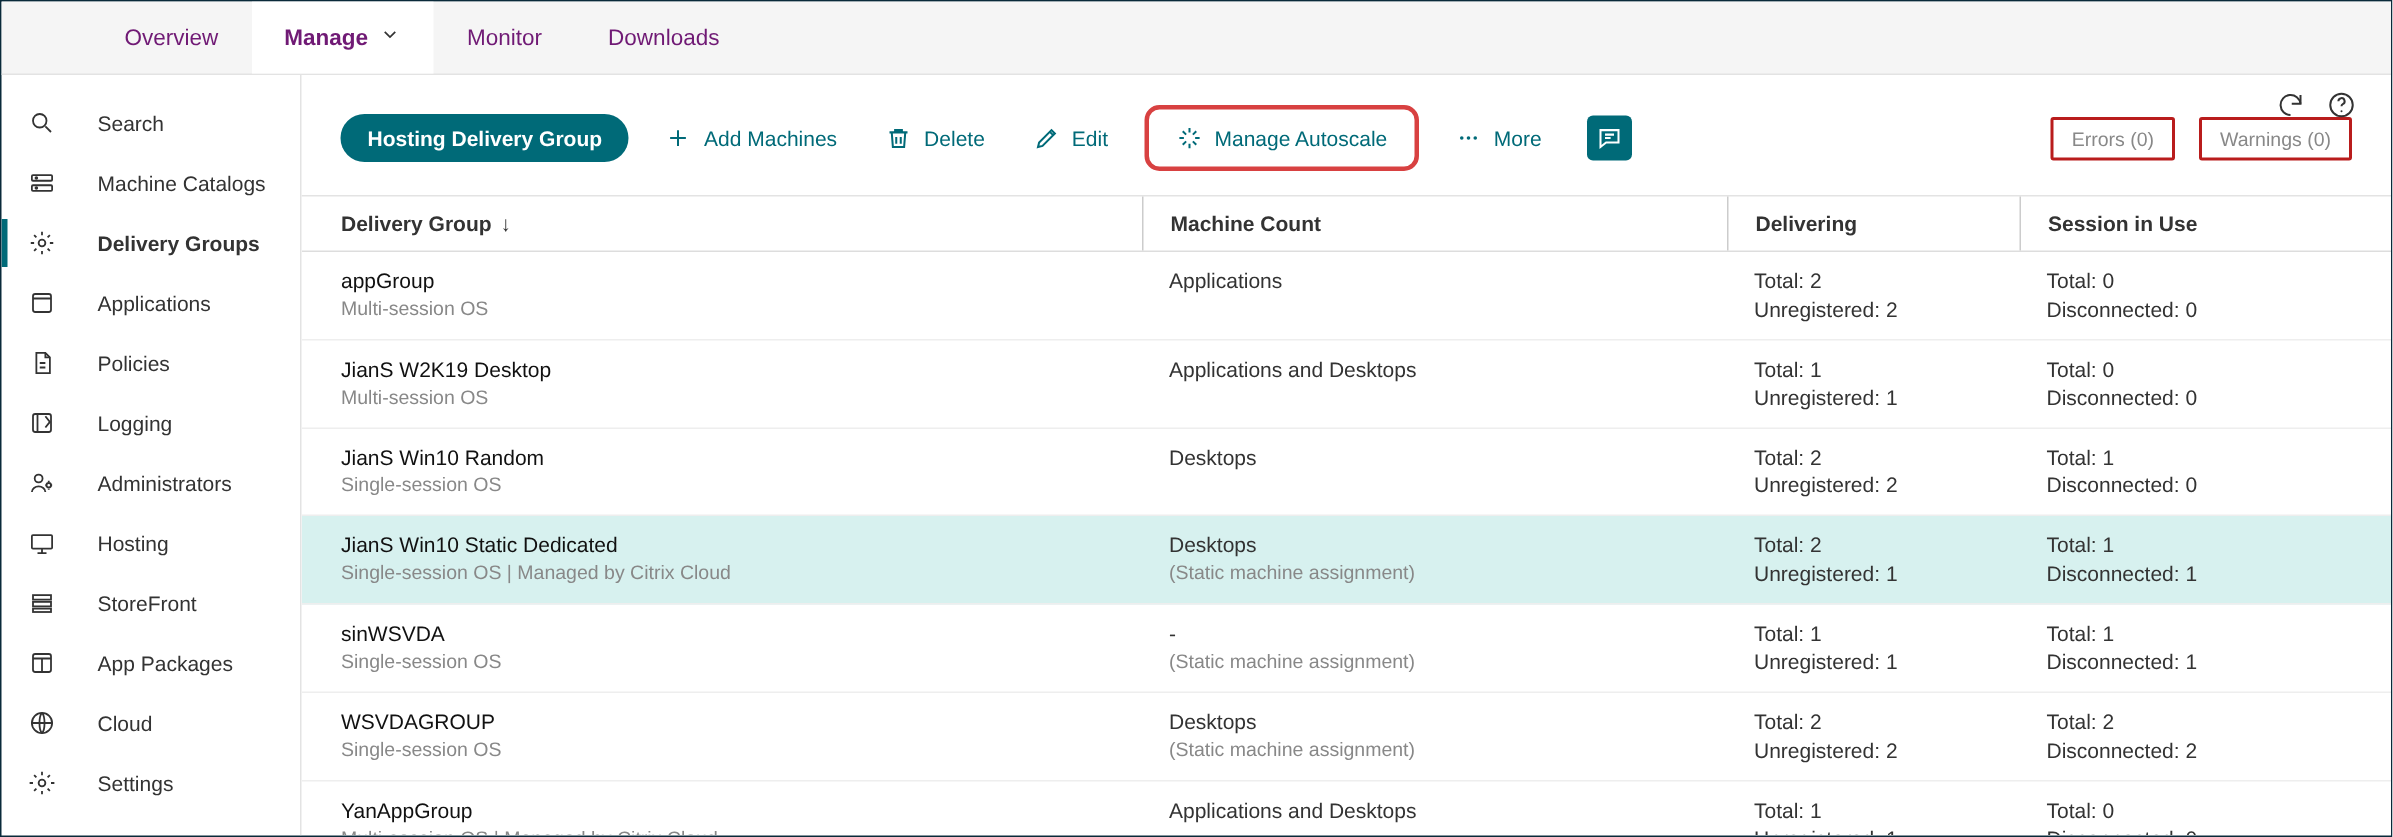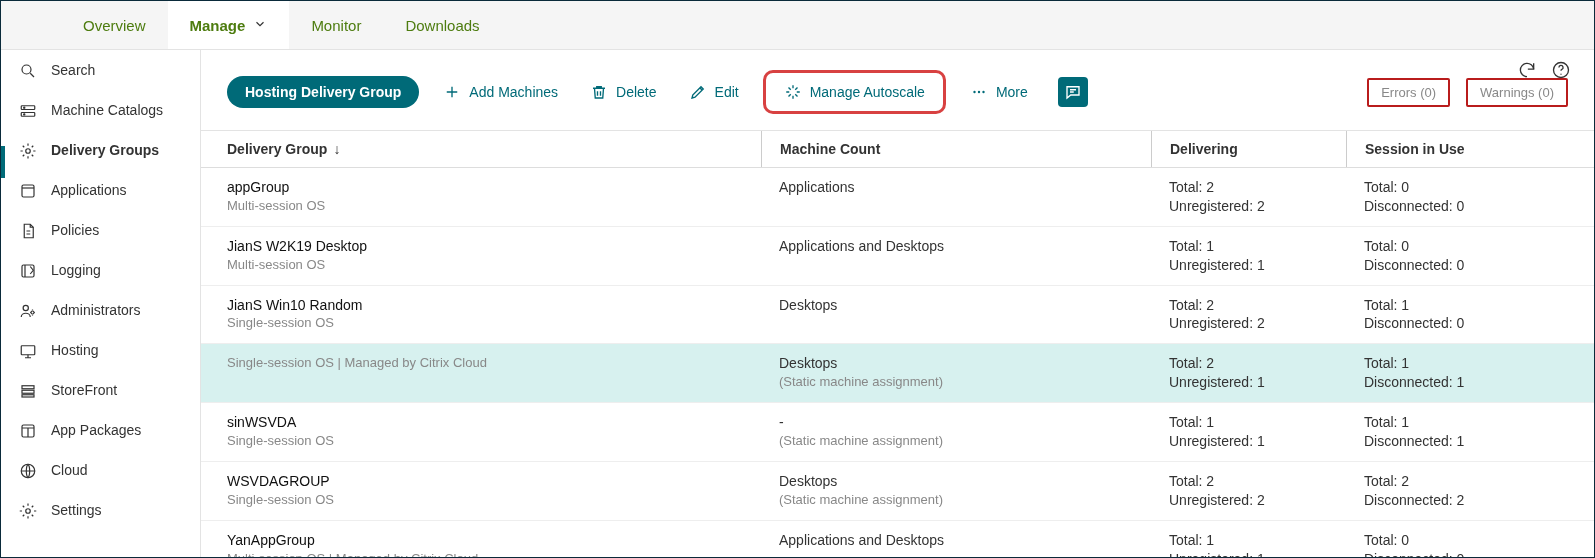--- a/index.html
+++ b/index.html
@@ -1,24 +1,24 @@
 <!DOCTYPE html>
 <html><head>
 <meta charset="utf-8">
 <style>
   * { box-sizing: border-box; margin: 0; padding: 0; }
   body { font-family: -apple-system, BlinkMacSystemFont, "Segoe UI", Arial, sans-serif; font-size: 14px; color: #333; background: #fff; }
   .app-wrap { border: 1px solid #0a2a3a; width: 1595px; height: 558px; display: flex; flex-direction: column; overflow: hidden; }
   .top-tabs { display: flex; align-items: stretch; background: #f5f5f5; border-bottom: 1px solid #e3e3e3; height: 49px; padding-left: 60px; }
-  .top-tab { display: flex; align-items: center; padding: 0 22px; color: #4d7c0f; cursor: pointer; font-size: 15px; }
+  .top-tab { display: flex; align-items: center; padding: 0 22px; color: #701a75; cursor: pointer; font-size: 15px; }
   .top-tab.active { background: #fff; font-weight: 600; }
   .top-tab .chev { margin-left: 8px; color: #333; }
   .body-wrap { flex: 1; display: flex; overflow: hidden; }
   .sidebar { width: 200px; border-right: 1px solid #e3e3e3; padding-top: 12px; }
-  .side-item { display: flex; height: 40px; padding: 0 18px; cursor: pointer; color: #333; }
+  .side-item { display: flex; align-items: center; height: 40px; padding: 0 18px; cursor: pointer; color: #333; gap: 14px; }
   .side-item.active { position: relative; font-weight: 600; }
   .side-item.active::before { content: ""; position: absolute; left: 0; top: 4px; bottom: 4px; width: 4px; background: #006a78; }
   .side-icon { width: 18px; height: 18px; margin-right: 14px; display: inline-flex; align-items: center; justify-content: center; color: #333; }
   .side-icon svg { width: 18px; height: 18px; stroke: currentColor; fill: none; stroke-width: 1.6; }
   .main { flex: 1; display: flex; flex-direction: column; overflow: hidden; }
   .toolbar { display: flex; align-items: center; padding: 20px 26px 16px 26px; gap: 16px; }
   .btn-primary { background: #006a78; color: #fff; border: none; border-radius: 18px; padding: 8px 18px; font-weight: 600; font-size: 14px; cursor: pointer; }
   .tb-btn { display: inline-flex; align-items: center; gap: 8px; color: #006a78; cursor: pointer; padding: 6px 8px; border-radius: 4px; font-size: 14px; }
   .tb-btn svg { width: 18px; height: 18px; stroke: #006a78; fill: none; stroke-width: 1.8; }
   .highlight-box { border: 3px solid #d84141; border-radius: 10px; padding: 4px 10px; }
@@ -305,20 +305,21 @@
                 <div class="mc-line">Total: 2</div>
                 <div class="mc-line">Unregistered: 2</div>
               </div>
               <div class="tcell">
                 <div class="mc-line">Total: 1</div>
                 <div class="mc-line">Disconnected: 0</div>
               </div>
             </div>
             <div class="trow selected">
               <div class="tcell">
+                <div class="dg-name">JianS Win10 Static Dedicated</div>
                 <div class="dg-sub">Single-session OS | Managed by Citrix Cloud</div>
               </div>
               <div class="tcell">
                 <div>Desktops</div>
                 <div class="deliver-sub">(Static machine assignment)</div>
               </div>
               <div class="tcell">
                 <div class="mc-line">Total: 2</div>
                 <div class="mc-line">Unregistered: 1</div>
               </div>

